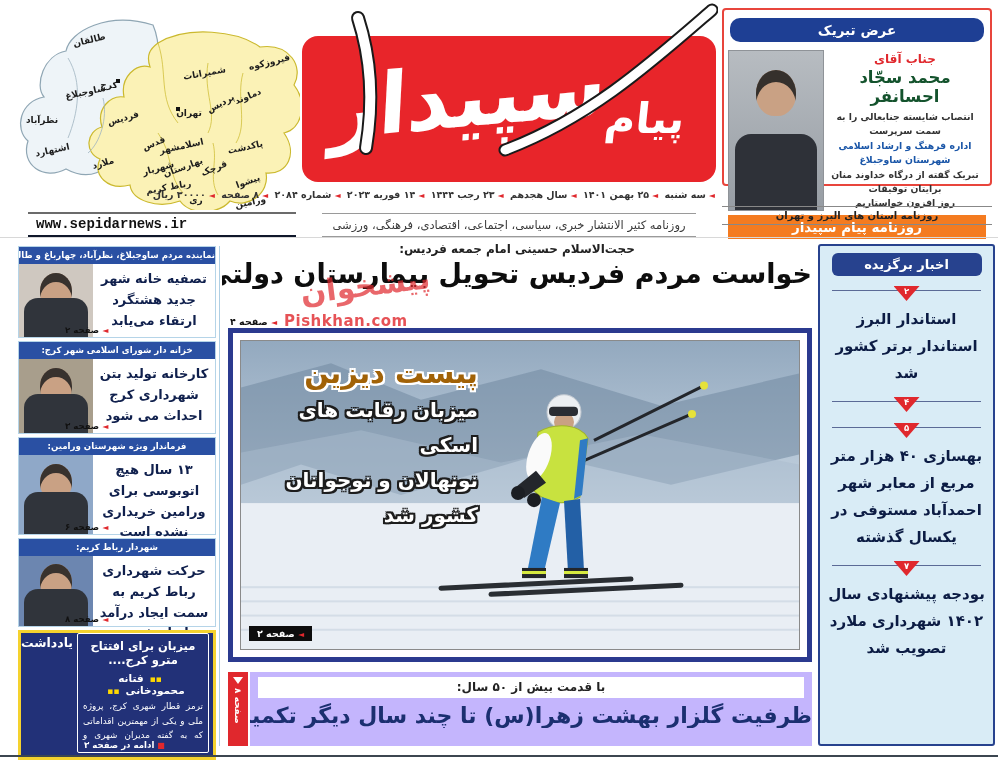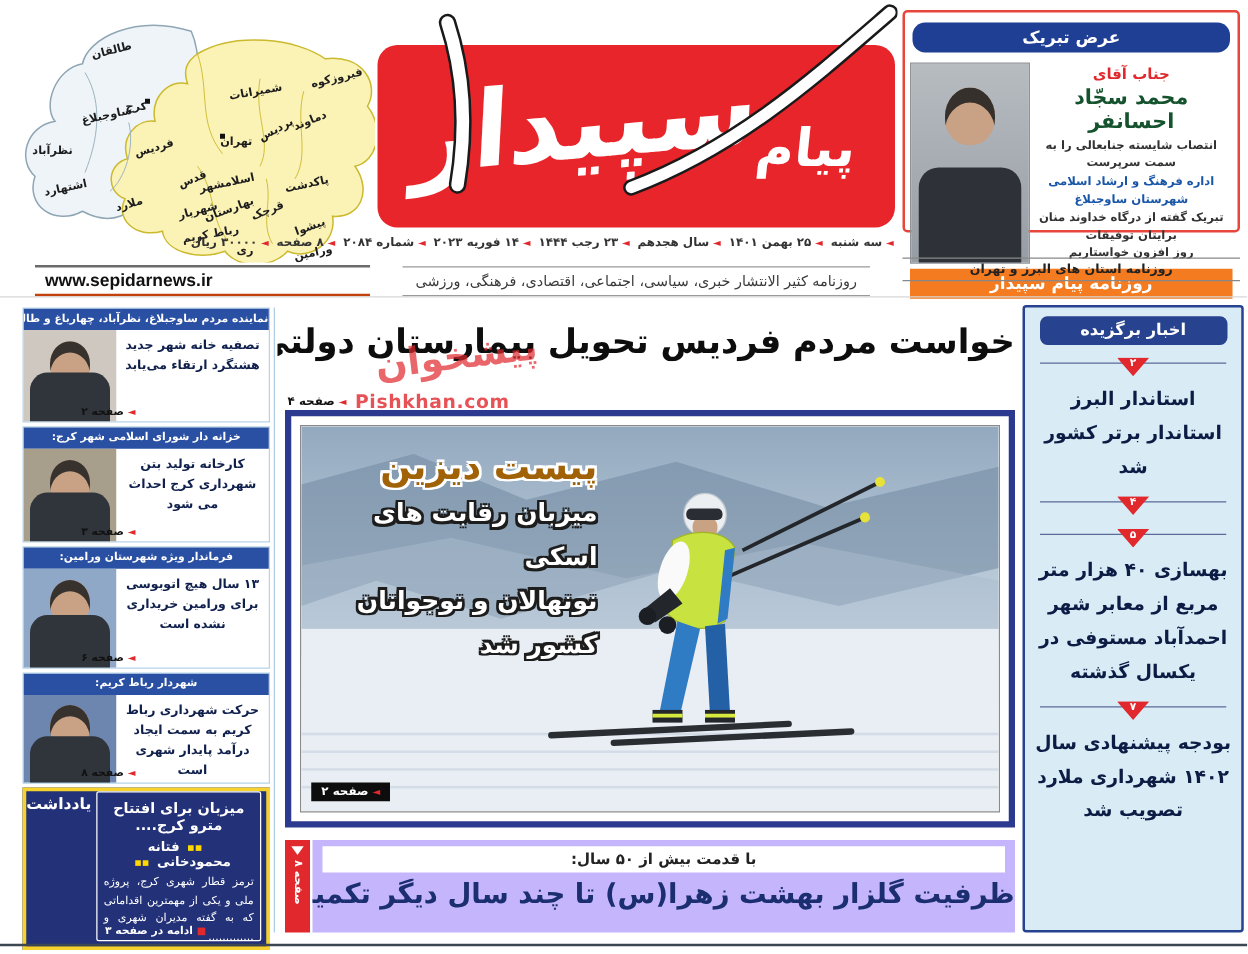--- a/index.html
+++ b/index.html
@@ -7,22 +7,22 @@
   .page { position:relative; width:998px; height:763px; background:#fff; overflow:hidden;
           font-family:"DejaVu Sans", sans-serif; }
 
   
   #map-wrap { position:absolute; left:8px; top:2px; width:292px; height:208px; }
   #map-wrap svg { width:100%; height:100%; }
   .map-label { font-size:9px; font-weight:bold; fill:#1c1c1c; text-anchor:middle; }
 
   
   #website-row { position:absolute; left:28px; top:212px; width:268px;
-                 border-top:2px solid #6b6b6b; border-bottom:2px solid #c2410c;
-                 padding:2px 8px 3px; font-family:Liberation Sans, sans-serif;
+                 border-top:2px solid #6b6b6b; border-bottom:2px solid #0f172a;
+                 padding:2px 8px 3px; font-family:Liberation Mono, monospace;
                  font-weight:bold; font-size:14px; color:#111; }
 
   
   #logo-wrap { position:absolute; left:300px; top:0; width:418px; height:190px; }
   #logo-box  { position:absolute; left:2px; top:36px; width:414px; height:146px;
                background:#e8252a; border-radius:16px; }
   #logo-swoosh { position:absolute; left:0; top:0; width:418px; height:190px; pointer-events:none; }
   .logo-word-small { position:absolute; right:34px; top:94px; color:#fff; font-size:42px;
                      font-weight:bold; transform:skewX(-6deg); }
   .logo-word-big   { position:absolute; left:30px; top:48px; color:#fff; font-size:84px;
@@ -69,21 +69,21 @@
                 font-size:8.6px; font-weight:bold; direction:rtl; white-space:nowrap; overflow:hidden; }
   .card .cbody { display:flex; height:calc(100% - 17px); position:relative; }
   .portrait { flex:none; width:74px; position:relative; overflow:hidden; }
   .portrait::before { content:""; position:absolute; left:50%; top:12%; transform:translateX(-50%);
               width:32px; height:36px; background:#c9a184; border-radius:50% 50% 46% 46%;
               box-shadow:inset 0 9px 0 #38322e; }
   .portrait::after { content:""; position:absolute; left:50%; top:47%; transform:translateX(-50%);
               width:64px; height:60%; background:#30343b; border-radius:14px 14px 0 0; }
   .p1 { background:#cfc8c0; } .p2 { background:#a89e8c; }
   .p3 { background:#8fa8c8; } .p4 { background:#6c86b0; }
-  .card .ctxt { flex:1; direction:rtl; text-align:center; font-size:10px; font-weight:bold;
+  .card .ctxt { flex:1; direction:rtl; text-align:center; font-size:13px; font-weight:bold;
                 color:#10204d; line-height:1.6; padding:5px 4px 14px; }
   .card .cpage { position:absolute; left:46px; bottom:2px; font-size:8.6px; font-weight:bold;
                  color:#111; direction:rtl; }
   .tri { color:#e0282d; font-size:8px; }
 
   
   #note { position:absolute; left:18px; top:630px; width:198px; height:130px;
           border:3px solid #f5d22e; background:#223178; display:flex; flex-direction:row; }
   #note .nhdr { height:19px; line-height:19px; text-align:center; color:#fff;
                 font-size:12.5px; font-weight:bold; }
@@ -283,20 +283,21 @@
     <div class="nbody">
       <div class="ntitle">میزبان برای افتتاح مترو کرج....</div>
       <div class="nauthor">
         <span class="sq">▪▪</span><span>فتانه محمودخانی</span><span class="sq">▪▪</span>
       </div>
       <div class="ntext">ترمز قطار شهری کرج، پروژه ملی و یکی از مهمترین اقداماتی که به گفته مدیران شهری و .............</div>
       <div class="nftr"><span class="rsq">■</span> <span>ادامه در صفحه ۳</span></div>
     </div>
   </div>
 
+  <div id="kicker">حجت‌الاسلام حسینی امام جمعه فردیس:</div>
   <div id="headline">خواست مردم فردیس تحویل بیمارستان دولتی با تجهیزات است</div>
   <div id="lead-page"><span class="tri">◄</span> <span>صفحه ۴</span></div>
   <div id="wm-fa">پیشخوان</div>
   <div id="wm-en">Pishkhan.com</div>
 
   <div id="photo-frame">
     <div id="photo-inner">
       <svg viewBox="0 0 558 304" preserveAspectRatio="none">
         <defs>
           <linearGradient id="sky" x1="0" y1="0" x2="0" y2="1">

